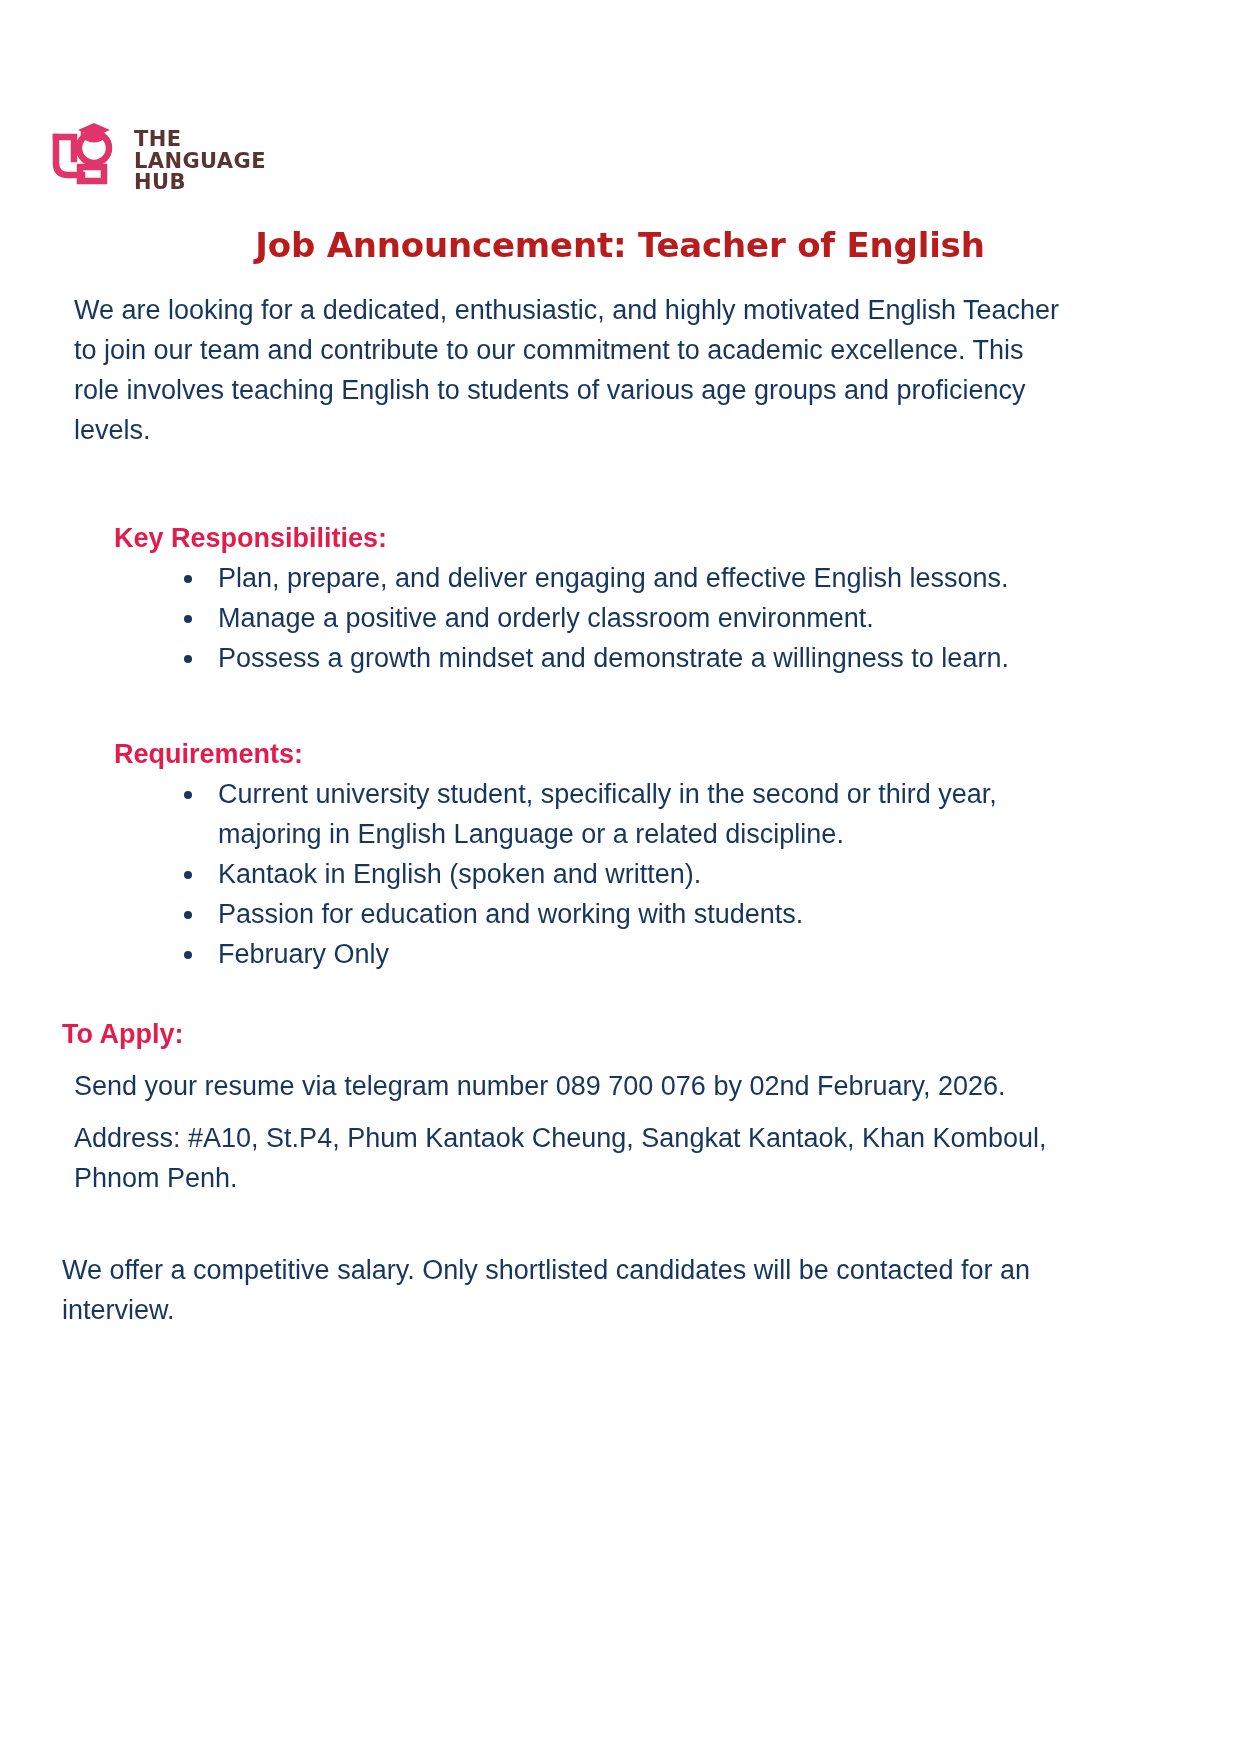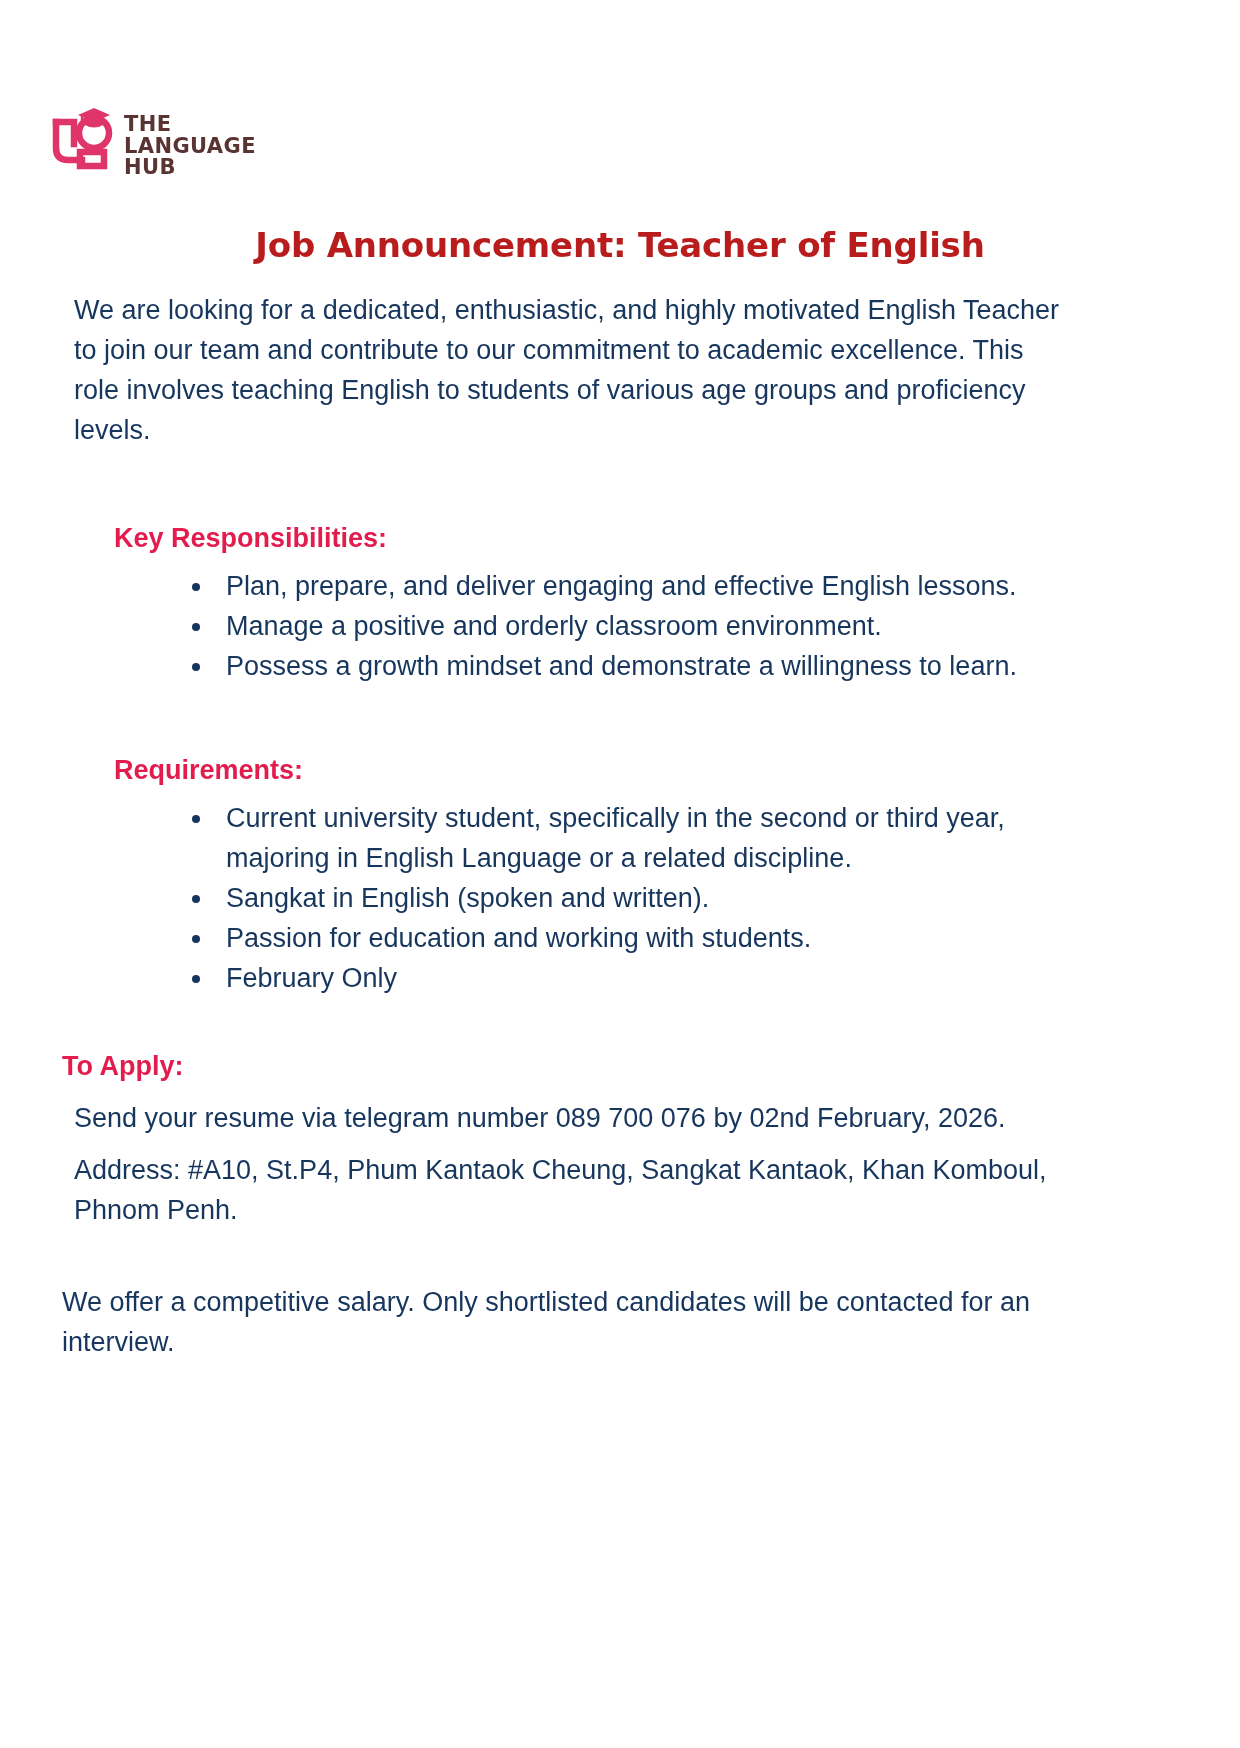--- a/index.html
+++ b/index.html
@@ -21,23 +21,24 @@
     height: 1748px;
     background: #ffffff;
     box-sizing: border-box;
     overflow: hidden;
   }
 
   
   .logo-block {
     position: absolute;
     left: 52px;
-    top: 100px;
+    top: 115px;
     display: flex;
     align-items: flex-start;
+    gap: 10px;
   }
   .logo-mark {
     width: 72px;
     height: 72px;
     position: relative;
     flex: 0 0 auto;
   }
   .logo-wordmark {
     margin-top: 14px;
     font-family: "DejaVu Sans", sans-serif;
@@ -82,21 +83,21 @@
   .section-heading {
     margin: 0;
     font-size: 27px;
     line-height: 40px;
     font-weight: 700;
     color: #e31c4e;
   }
   .section-heading.indent { margin-left: 52px; margin-top: 16px; }
 
   ul.bullets {
-    margin: 8px;
+    margin: 0;
     padding: 0;
     list-style: none;
   }
   ul.bullets > li {
     position: relative;
     padding-left: 52px;
     margin-left: 104px;
     font-size: 27px;
     line-height: 40px;
     color: #17365d;
@@ -172,21 +173,21 @@
     <div class="spacer-lg"></div>
 
     <h2 class="section-heading indent">Requirements:</h2>
     <ul class="bullets">
       <li>
         <span class="bullet-dot"></span>
         <span>Current university student, specifically in the second or third year, majoring in English Language or a related discipline.</span>
       </li>
       <li>
         <span class="bullet-dot"></span>
-        <span>Sangkat in English (spoken and written).</span>
+        <span>Kantaok in English (spoken and written).</span>
       </li>
       <li>
         <span class="bullet-dot"></span>
         <span>Passion for education and working with students.</span>
       </li>
       <li>
         <span class="bullet-dot"></span>
         <span>February Only</span>
       </li>
     </ul>

